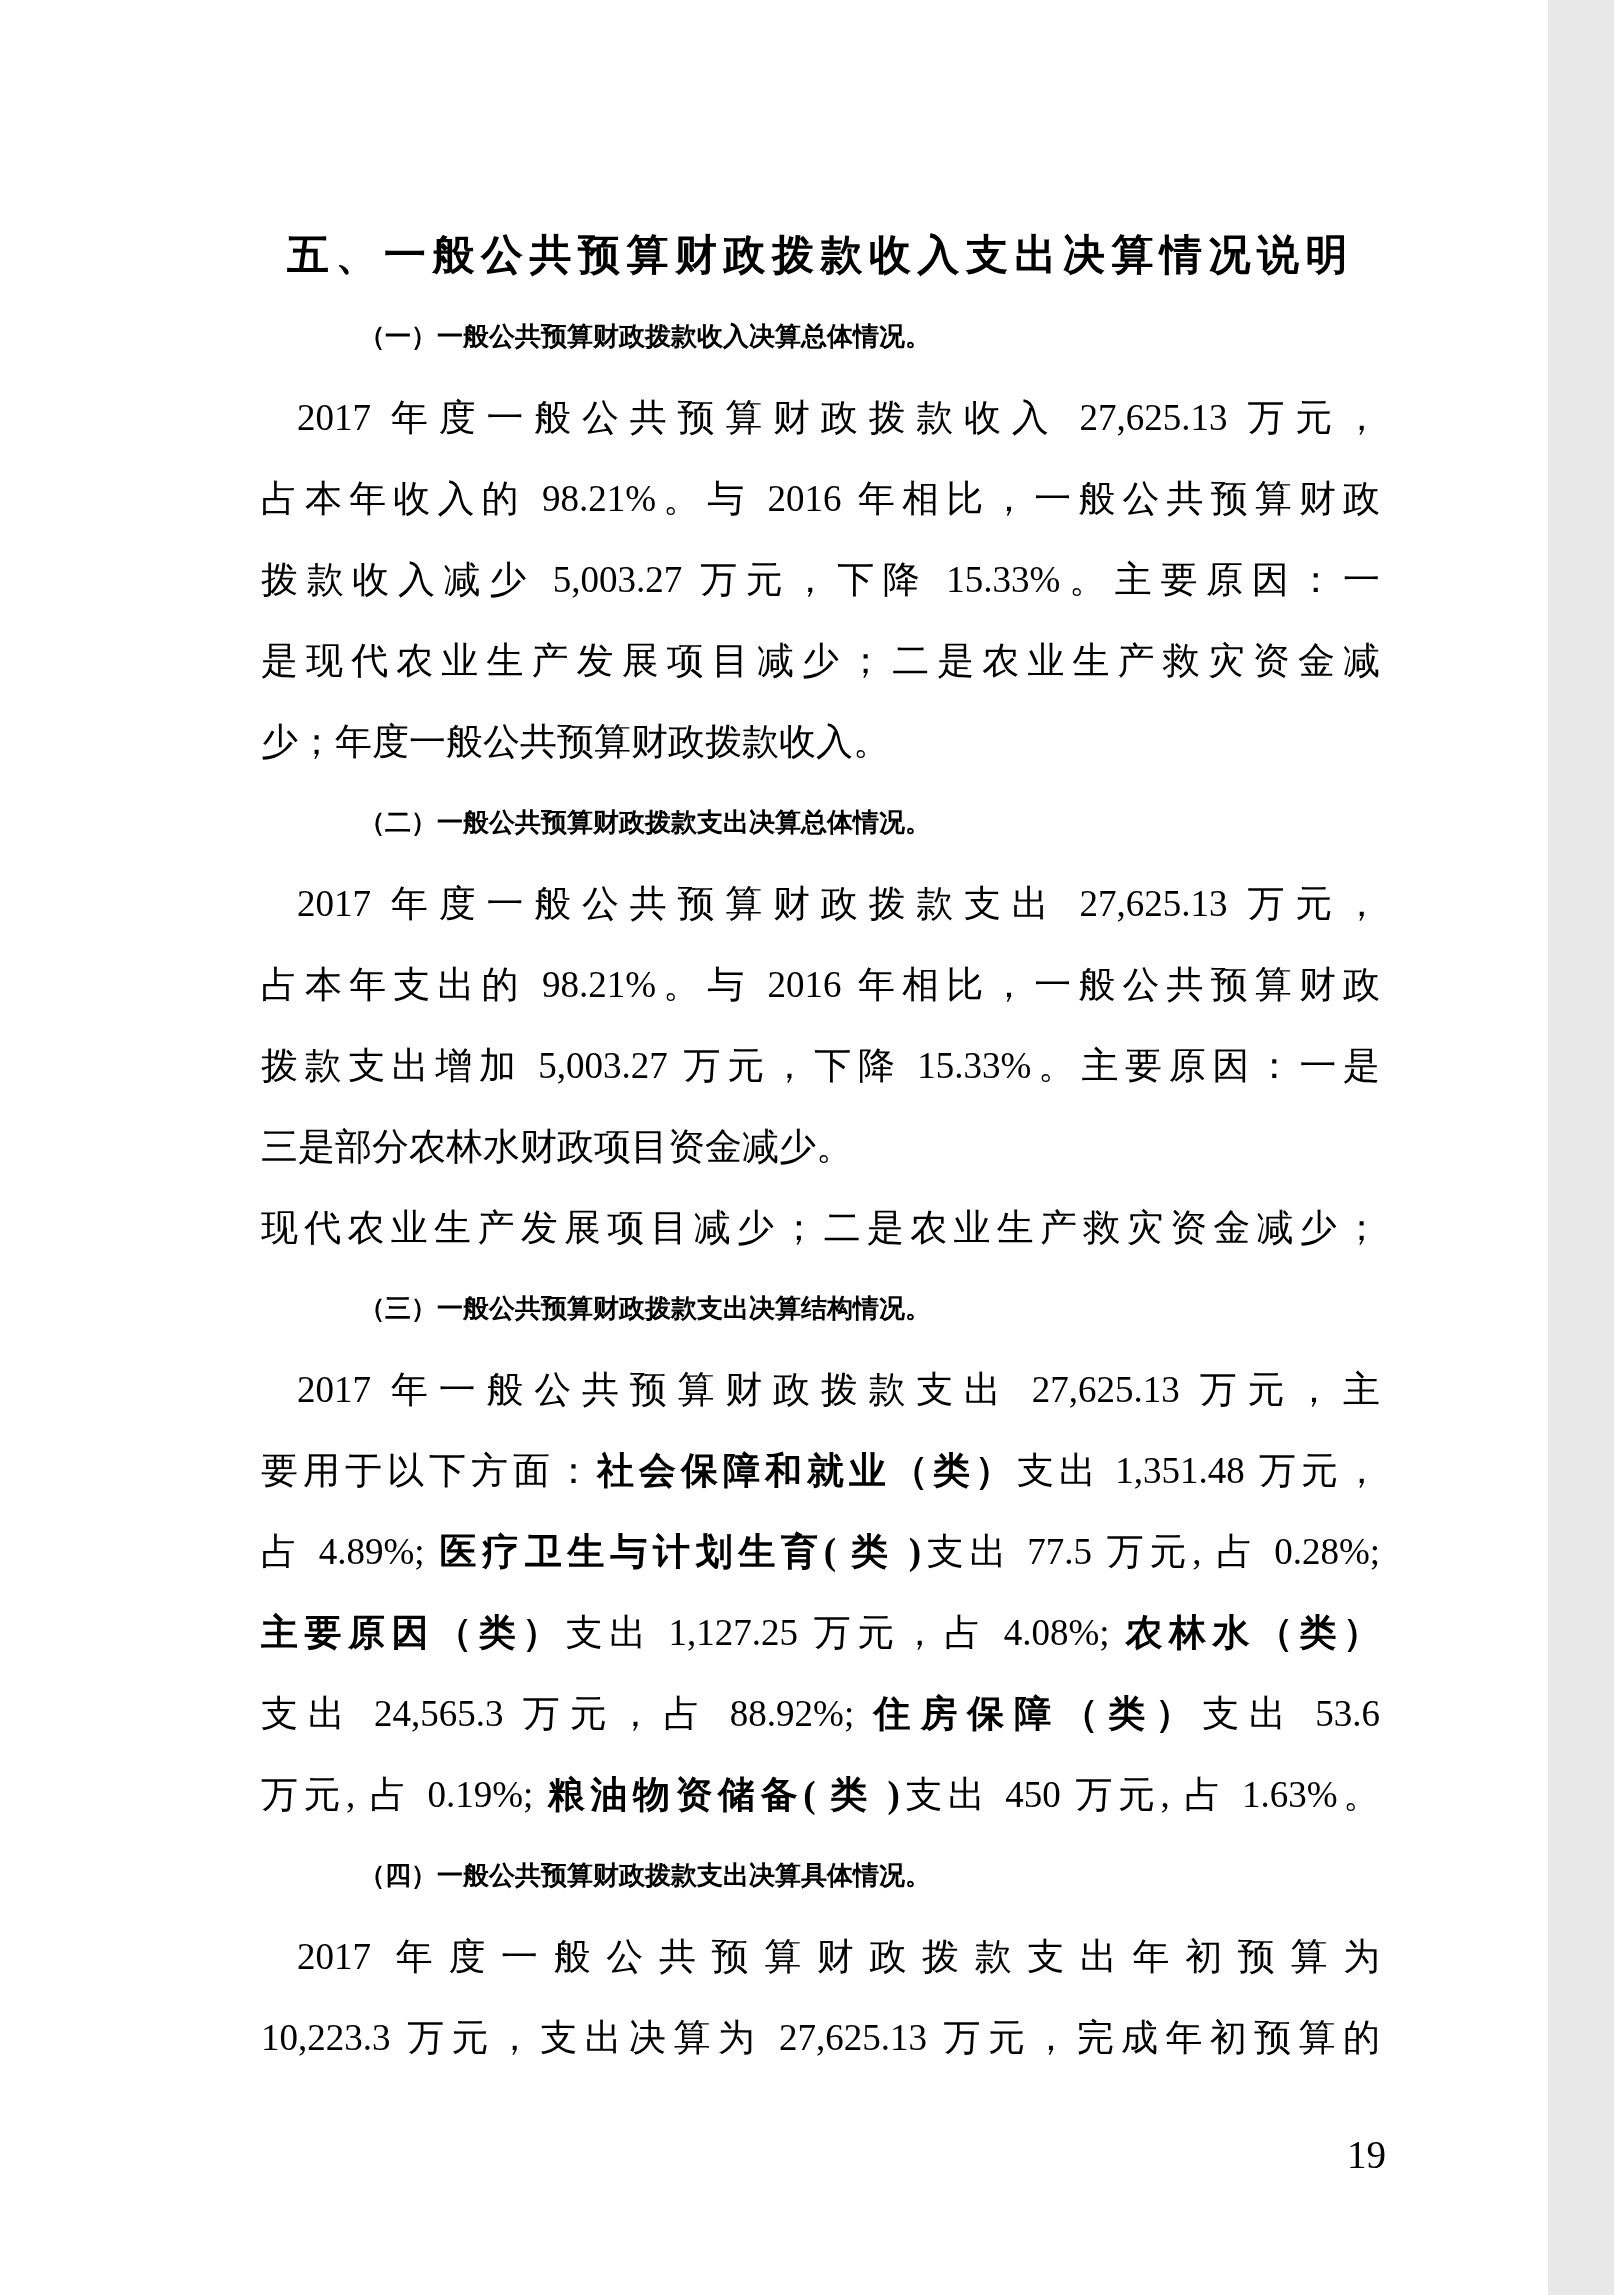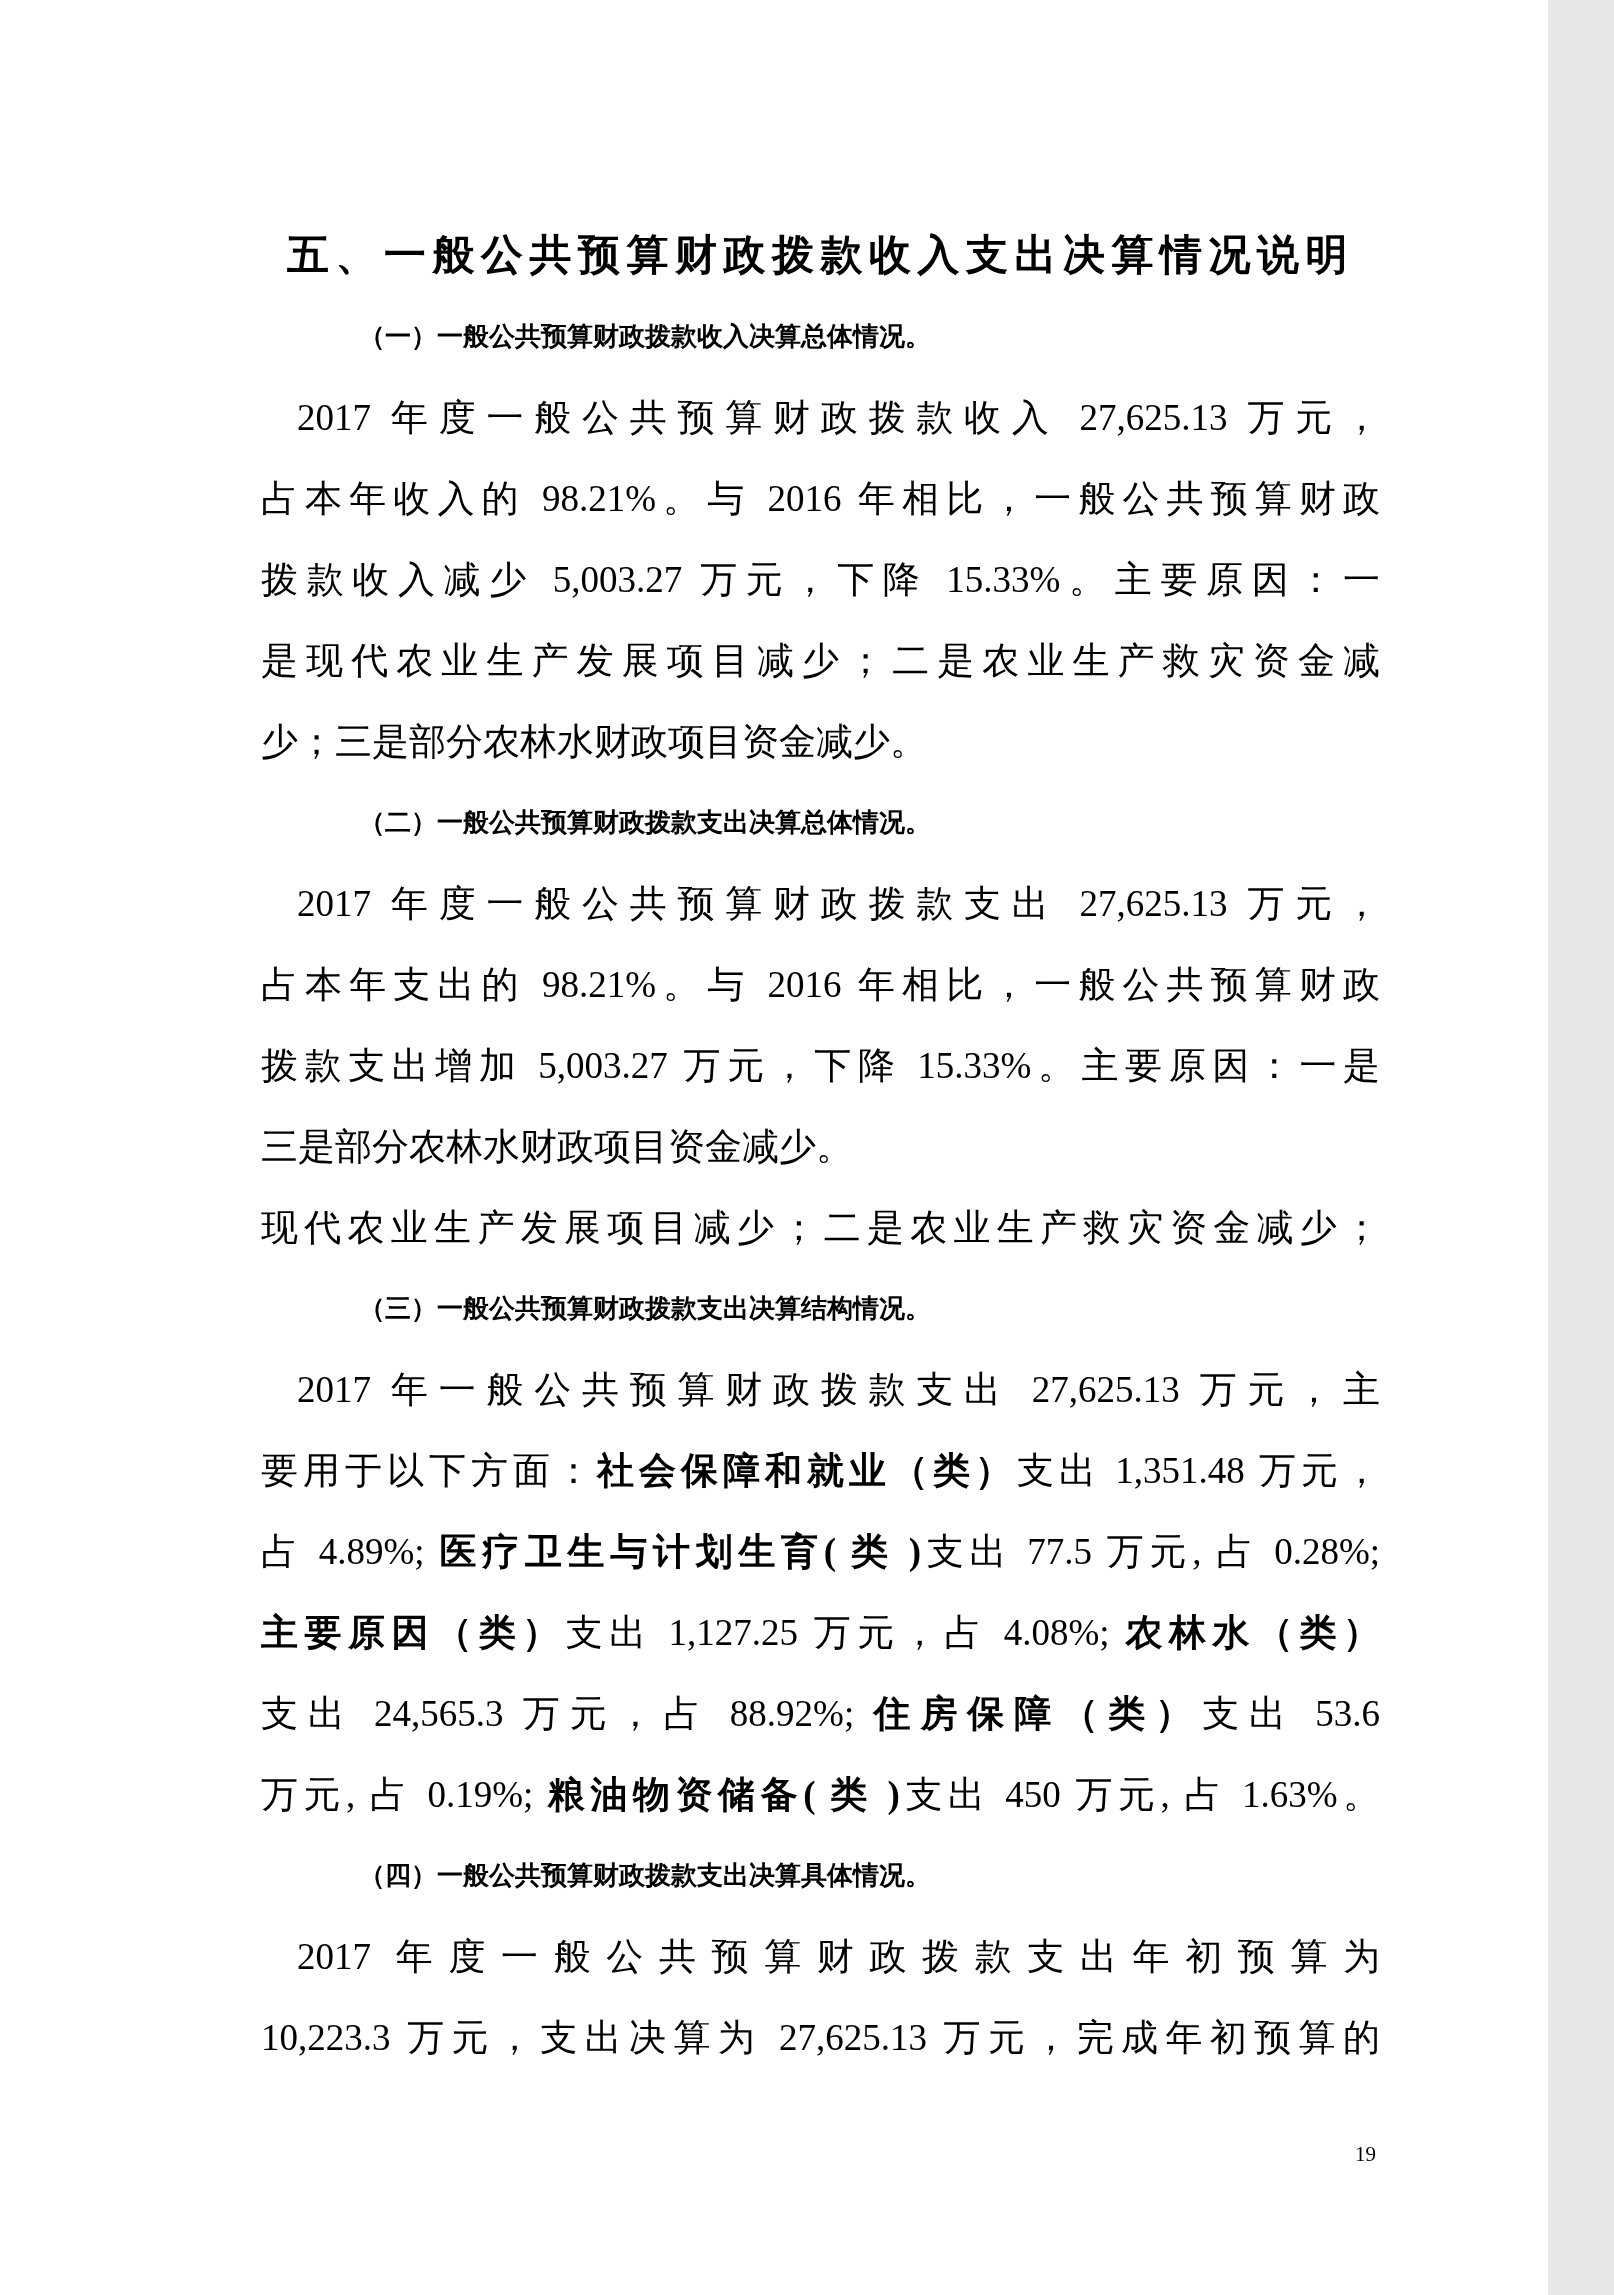--- a/index.html
+++ b/index.html
@@ -39,37 +39,36 @@
     letter-spacing:6.5px;
     text-align:center;
     text-align-last:center;
     text-indent:0;
   }
   .b { font-weight:bold; }
   .page-number {
     position:absolute;
     left:1347px;
     top:2138px;
-    font-size:21px;
+    font-size:39px;
     line-height:33px;
-    margin-left:8px;
   }
 </style>
 </head>
 <body>
 
 <div class="page">
   <div class="content">
       <div class="line title"><span class="b">五、一般公共预算财政拨款收入支出决算情况说明</span></div>
       <div class="line heading"><span class="b">（一）一般公共预算财政拨款收入决算总体情况。</span></div>
       <div class="line body stretch indent"><span>2017 年度一般公共预算财政拨款收入 27,625.13 万元，</span></div>
       <div class="line body stretch"><span>占本年收入的 98.21%。与 2016 年相比，一般公共预算财政</span></div>
       <div class="line body stretch"><span>拨款收入减少 5,003.27 万元，下降 15.33%。主要原因：一</span></div>
       <div class="line body stretch"><span>是现代农业生产发展项目减少；二是农业生产救灾资金减</span></div>
-      <div class="line body"><span>少；三是部分农林水财政项目资金减少。</span></div>
+      <div class="line body"><span>少；年度一般公共预算财政拨款收入。</span></div>
       <div class="line heading"><span class="b">（二）一般公共预算财政拨款支出决算总体情况。</span></div>
       <div class="line body stretch indent"><span>2017 年度一般公共预算财政拨款支出 27,625.13 万元，</span></div>
       <div class="line body stretch"><span>占本年支出的 98.21%。与 2016 年相比，一般公共预算财政</span></div>
       <div class="line body stretch"><span>拨款支出增加 5,003.27 万元，下降 15.33%。主要原因：一是</span></div>
       <div class="line body"><span>三是部分农林水财政项目资金减少。</span></div>
       <div class="line body stretch"><span>现代农业生产发展项目减少；二是农业生产救灾资金减少；</span></div>
       <div class="line heading"><span class="b">（三）一般公共预算财政拨款支出决算结构情况。</span></div>
       <div class="line body stretch indent"><span>2017 年一般公共预算财政拨款支出 27,625.13 万元，主</span></div>
       <div class="line body stretch"><span>要用于以下方面：</span><span class="b">社会保障和就业（类）</span><span>支出 1,351.48 万元，</span></div>
       <div class="line body stretch"><span>占 4.89%; </span><span class="b">医疗卫生与计划生育( 类 )</span><span>支出 77.5 万元, 占 0.28%;</span></div>

